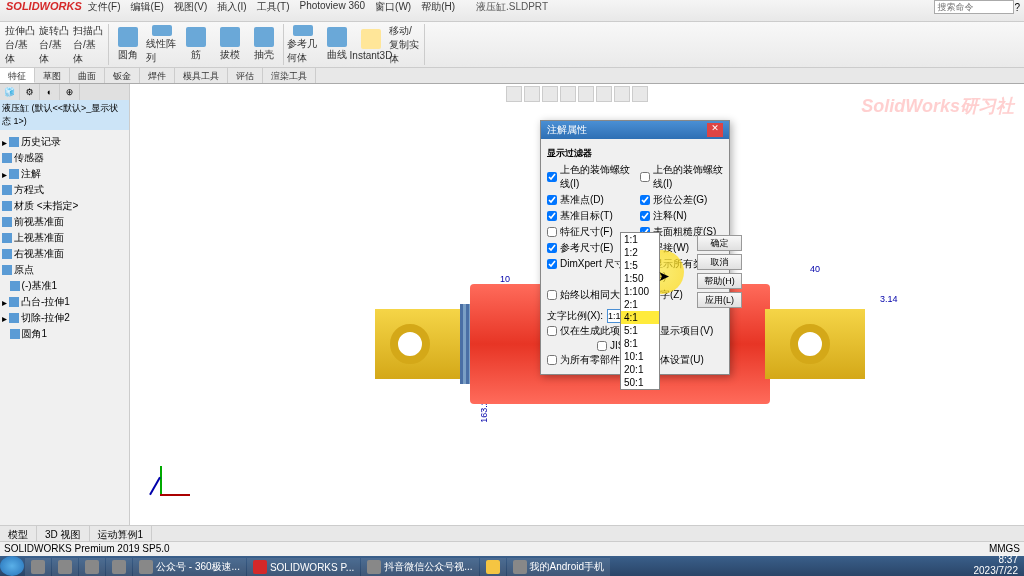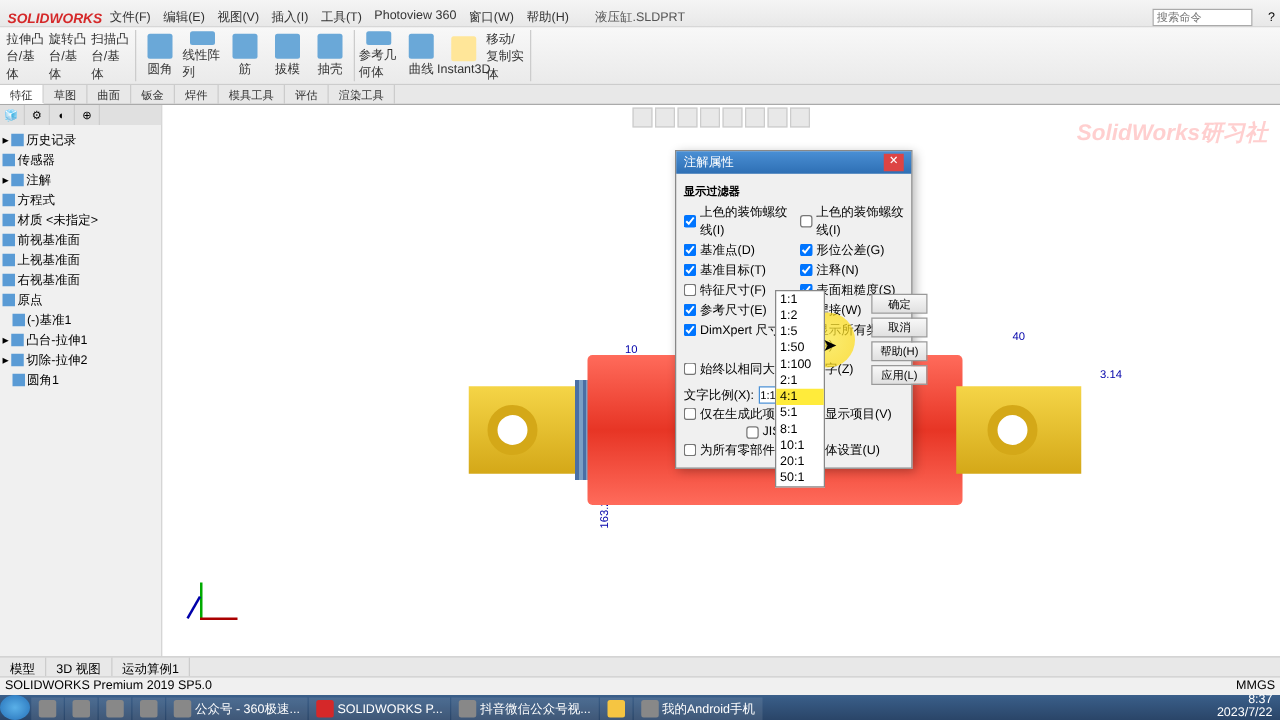--- a/index.html
+++ b/index.html
@@ -1,21 +1,21 @@
 <!DOCTYPE html>
 <html><head>
 <meta charset="utf-8">
 <style>
 *{margin:0;padding:0;box-sizing:border-box;font-family:"Microsoft YaHei",Arial,sans-serif;font-size:10px}
 body{width:1024px;height:576px;background:#fff;position:relative;overflow:hidden}
-.titlebar{height:22px;background:linear-gradient(#f5f5f5,#e8e8e8);display:flex;align-items:flex-end;border-bottom:1px solid #ccc}
+.titlebar{height:22px;background:linear-gradient(#f5f5f5,#e8e8e8);display:flex;align-items:flex-start;border-bottom:1px solid #ccc}
 .sw-logo{color:#d52829;font-weight:bold;font-size:11px;margin:0 6px;font-style:italic}
 .menu{display:flex;gap:10px;font-size:10px;color:#333}
 .menu span{cursor:pointer}
-.title-right{margin-left:auto;display:flex;align-items:center;gap:12px;padding-right:4px}
+.title-right{margin-left:auto;display:flex;align-items:center;gap:0;padding-right:4px}
 .search-box{width:80px;height:14px;border:1px solid #aaa;font-size:9px;padding:0 2px}
 .title-doc{position:absolute;left:50%;transform:translateX(-50%);font-size:10px;color:#555}
 .ribbon{height:46px;background:linear-gradient(#f8f8f8,#eaeaea);border-bottom:1px solid #ccc;display:flex;padding:2px}
 .ribbon-group{display:flex;gap:2px;border-right:1px solid #ccc;padding:0 3px;align-items:center}
 .ribbon-btn{display:flex;flex-direction:column;align-items:center;justify-content:center;width:32px;height:40px;cursor:pointer;font-size:8px;color:#333}
 .ribbon-btn .ico{width:20px;height:20px;background:#6aa8d8;border-radius:2px;margin-bottom:1px}
 .instant3d{background:#ffe699!important}
 .tabstrip{height:16px;background:#e8e8e8;display:flex;border-bottom:1px solid #aaa}
 .tab{padding:2px 8px;font-size:9px;color:#333;border-right:1px solid #ccc;cursor:pointer}
 .tab.active{background:#fff;border-bottom:1px solid #fff}
@@ -163,20 +163,21 @@
 </div>
 
 <div class="main">
   <div class="sidebar">
     <div class="side-tabs">
       <div class="side-tab">🧊</div>
       <div class="side-tab">⚙</div>
       <div class="side-tab">◐</div>
       <div class="side-tab">⊕</div>
     </div>
+    <div class="tree-header">液压缸 (默认&lt;&lt;默认&gt;_显示状态 1&gt;)</div>
     <div class="tree">
       <div class="tree-item">▸<span class="ti-ico"></span><span>历史记录</span></div>
       <div class="tree-item">
           <span class="ti-ico"></span>
           <span>传感器</span>
         </div>
       <div class="tree-item">▸<span class="ti-ico"></span><span>注解</span></div>
       <div class="tree-item">
           <span class="ti-ico"></span>
           <span>方程式</span>

